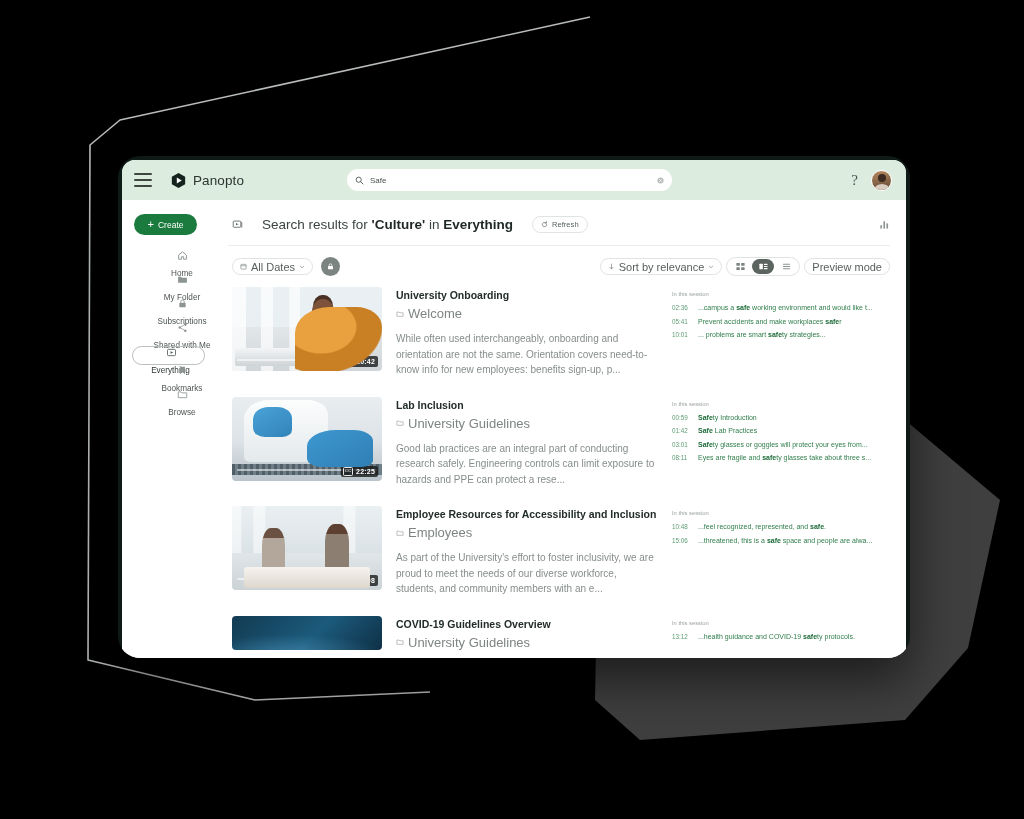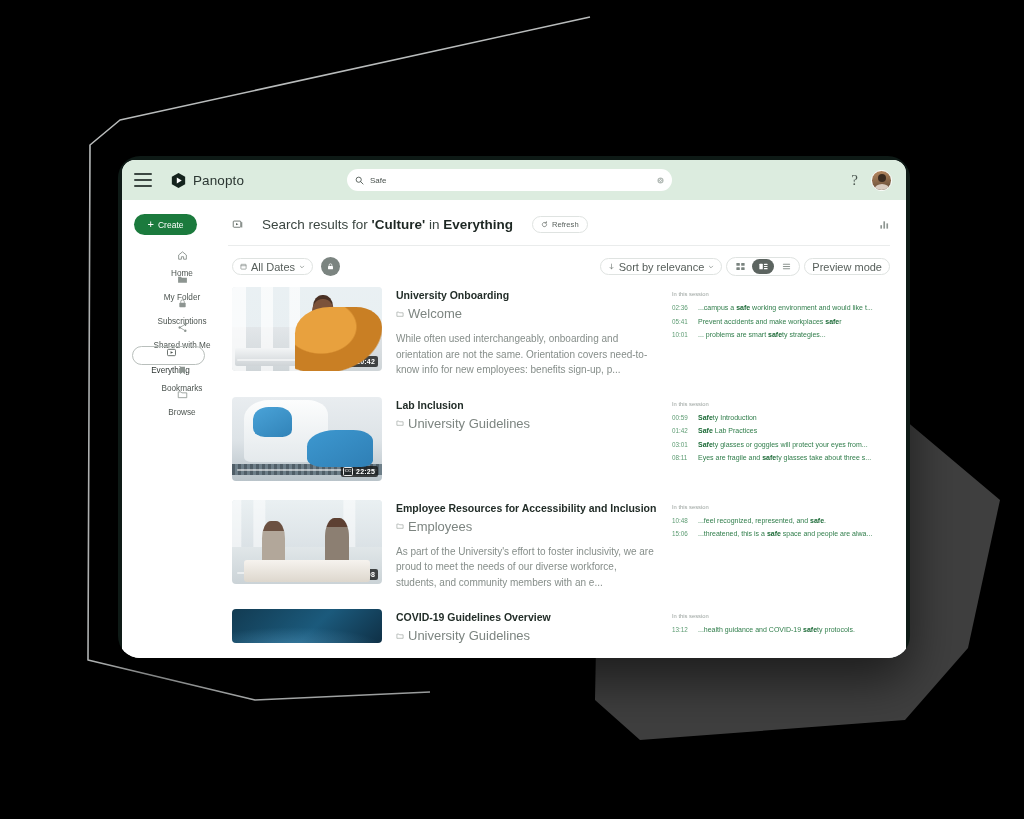--- a/index.html
+++ b/index.html
@@ -752,20 +752,21 @@
                 </div>
               </div>
               <div class="meta">
                 <div class="meta-title">Lab Inclusion</div>
                 <div class="meta-folder">
                   <svg width="8" height="8" viewBox="0 0 16 16" xmlns="http://www.w3.org/2000/svg">
                     <path d="M1.8 4.2h4l1.2 1.4h7.2v7H1.8z" fill="none" stroke="#9aa29e" stroke-width="1.3"></path>
                   </svg>
                   <span>University Guidelines</span>
                 </div>
+                <div class="meta-desc">Good lab practices are an integral part of conducting research safely. Engineering controls can limit exposure to hazards and PPE can protect a rese...</div>
               </div>
               <div class="session">
                 <div class="session-label">In this session</div>
                 <div class="hit">
                   <span class="hit-time">00:59</span>
                   <span class="hit-text"><span></span><b>Safe</b><span>ty Introduction</span></span>
                 </div>
                 <div class="hit">
                   <span class="hit-time">01:42</span>
                   <span class="hit-text"><span></span><b>Safe</b><span> Lab Practices</span></span>

